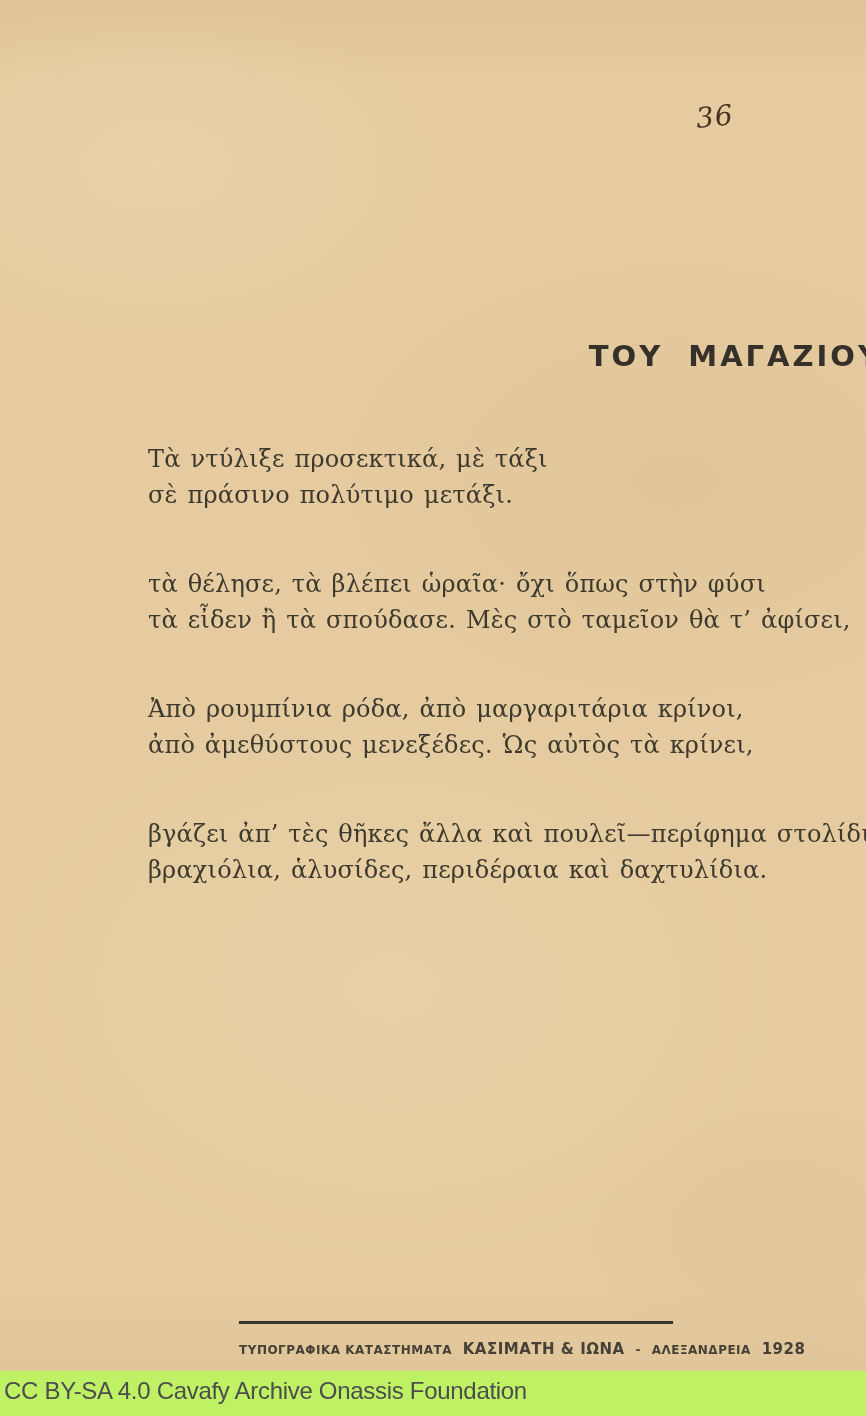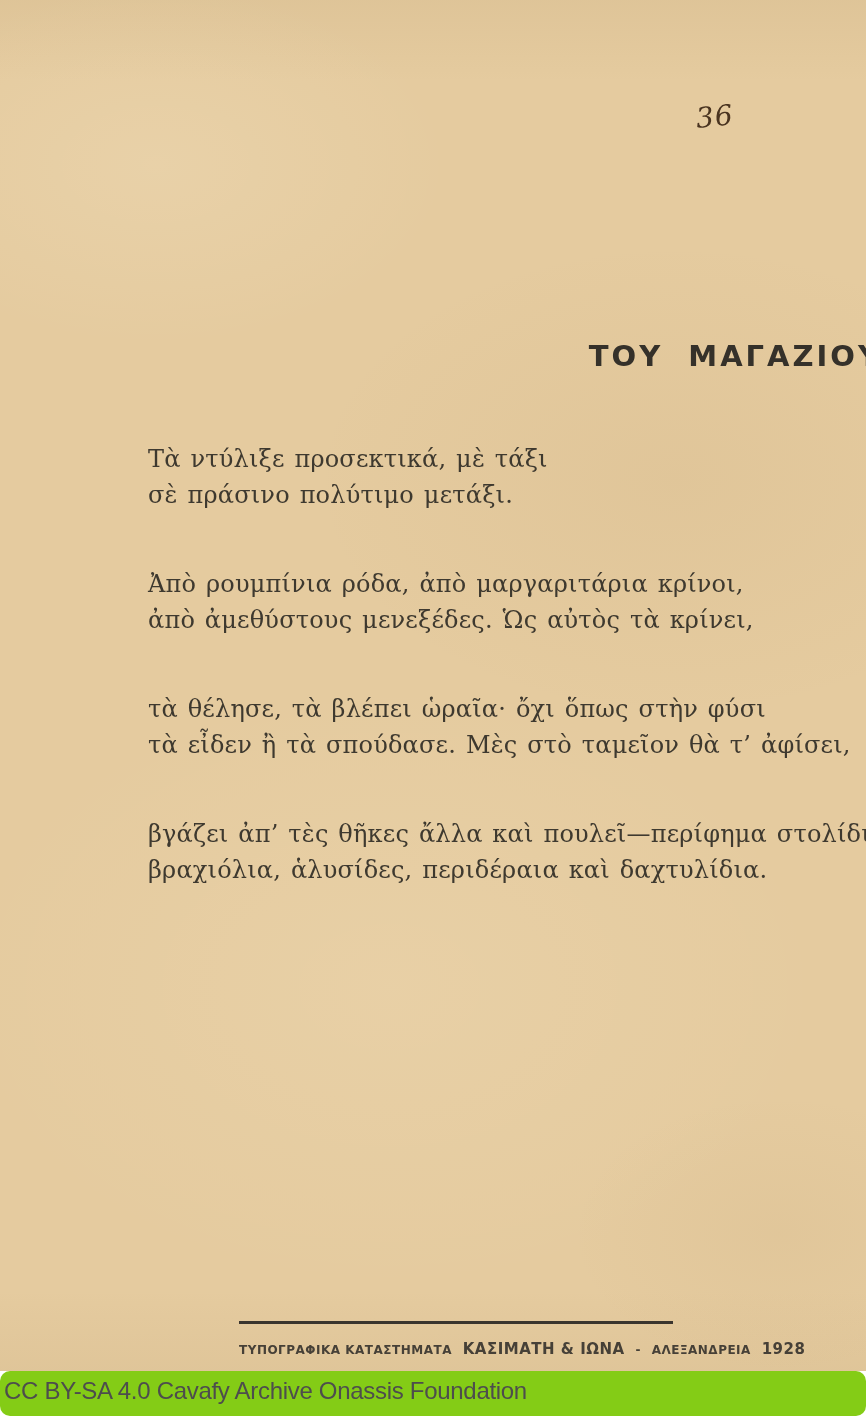--- a/index.html
+++ b/index.html
@@ -49,22 +49,21 @@
     border-top:3px solid #3a352e;
     padding-top:15px;text-align:center;white-space:nowrap;
     font-family:"DejaVu Sans", sans-serif;font-weight:bold;
     color:#464037;letter-spacing:0.5px;
   }
   .imprint .small{font-size:12px;}
   .imprint .large{font-size:15px;}
   
   .license-bar{
     position:absolute;left:0;top:1371px;width:866px;height:45px;
-    background:#84cc16;
-    border-radius:10px;
+    background:#bef264;
   }
   .license-text{
     position:absolute;left:4px;top:6px;
     font-family:"Liberation Sans", sans-serif;
     font-size:24px;letter-spacing:-0.3px;color:#4d4d4d;
   }
 </style>
 </head>
 <body>
 
@@ -73,26 +72,26 @@
   <div class="page-number">36</div>
 
   <h1 class="poem-title">ΤΟΥ ΜΑΓΑΖΙΟΥ</h1>
 
   <div class="poem">
     <div class="stanza">
       <div class="poem-line">Τὰ ντύλιξε προσεκτικά, μὲ τάξι</div>
       <div class="poem-line">σὲ πράσινο πολύτιμο μετάξι.</div>
     </div>
     <div class="stanza">
+      <div class="poem-line">τὰ θέλησε, τὰ βλέπει ὡραῖα· ὄχι ὅπως στὴν φύσι</div>
+      <div class="poem-line">τὰ εἶδεν ἢ τὰ σπούδασε. Μὲς στὸ ταμεῖον θὰ τ’ ἀφίσει,</div>
+    </div>
+    <div class="stanza">
       <div class="poem-line">Ἀπὸ ρουμπίνια ρόδα, ἀπὸ μαργαριτάρια κρίνοι,</div>
       <div class="poem-line">ἀπὸ ἀμεθύστους μενεξέδες. Ὡς αὐτὸς τὰ κρίνει,</div>
-    </div>
-    <div class="stanza">
-      <div class="poem-line">τὰ θέλησε, τὰ βλέπει ὡραῖα· ὄχι ὅπως στὴν φύσι</div>
-      <div class="poem-line">τὰ εἶδεν ἢ τὰ σπούδασε. Μὲς στὸ ταμεῖον θὰ τ’ ἀφίσει,</div>
     </div>
     <div class="stanza">
       <div class="poem-line">βγάζει ἀπ’ τὲς θῆκες ἄλλα καὶ πουλεῖ—περίφημα στολίδια—</div>
       <div class="poem-line">βραχιόλια, ἁλυσίδες, περιδέραια καὶ δαχτυλίδια.</div>
     </div>
   </div>
 
   <div class="imprint">
     <span class="small">ΤΥΠΟΓΡΑΦΙΚΑ ΚΑΤΑΣΤΗΜΑΤΑ</span><span class="small">&nbsp;</span>
     <span class="large">ΚΑΣΙΜΑΤΗ &amp; ΙΩΝΑ</span><span class="small">&nbsp;</span>

